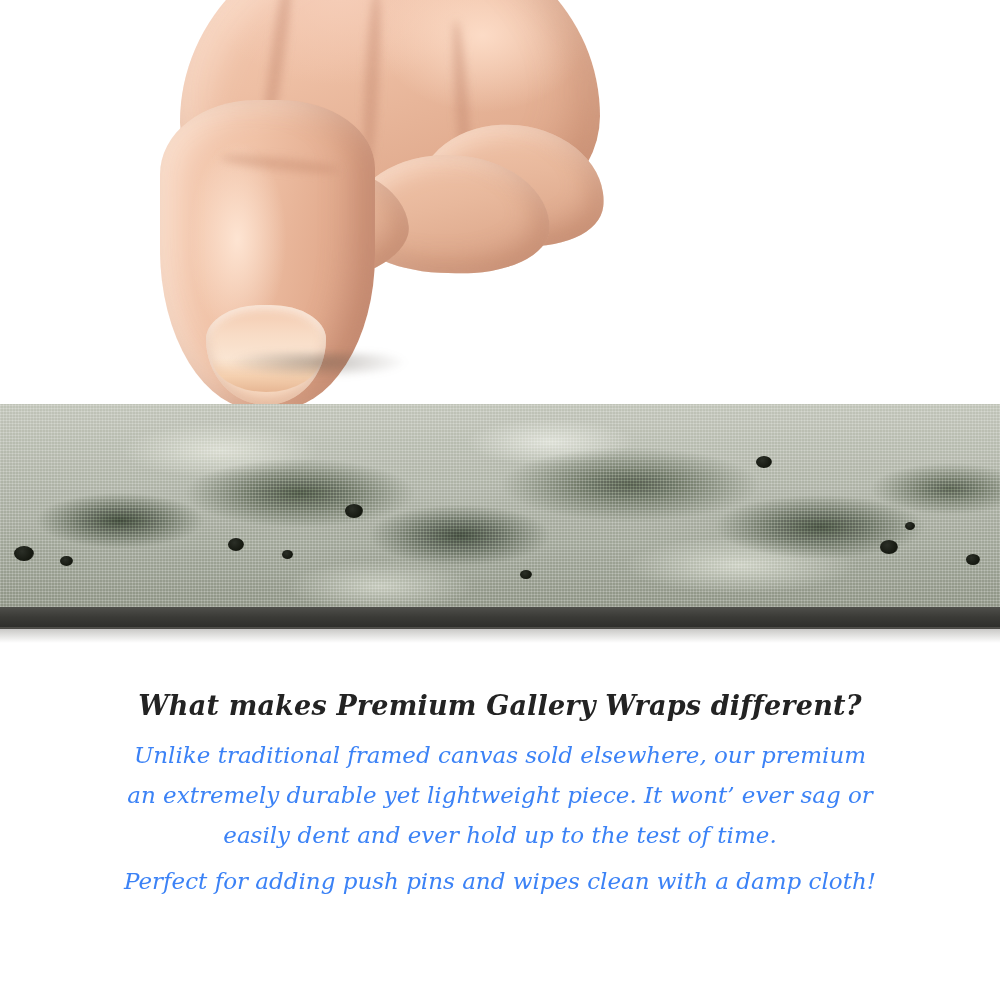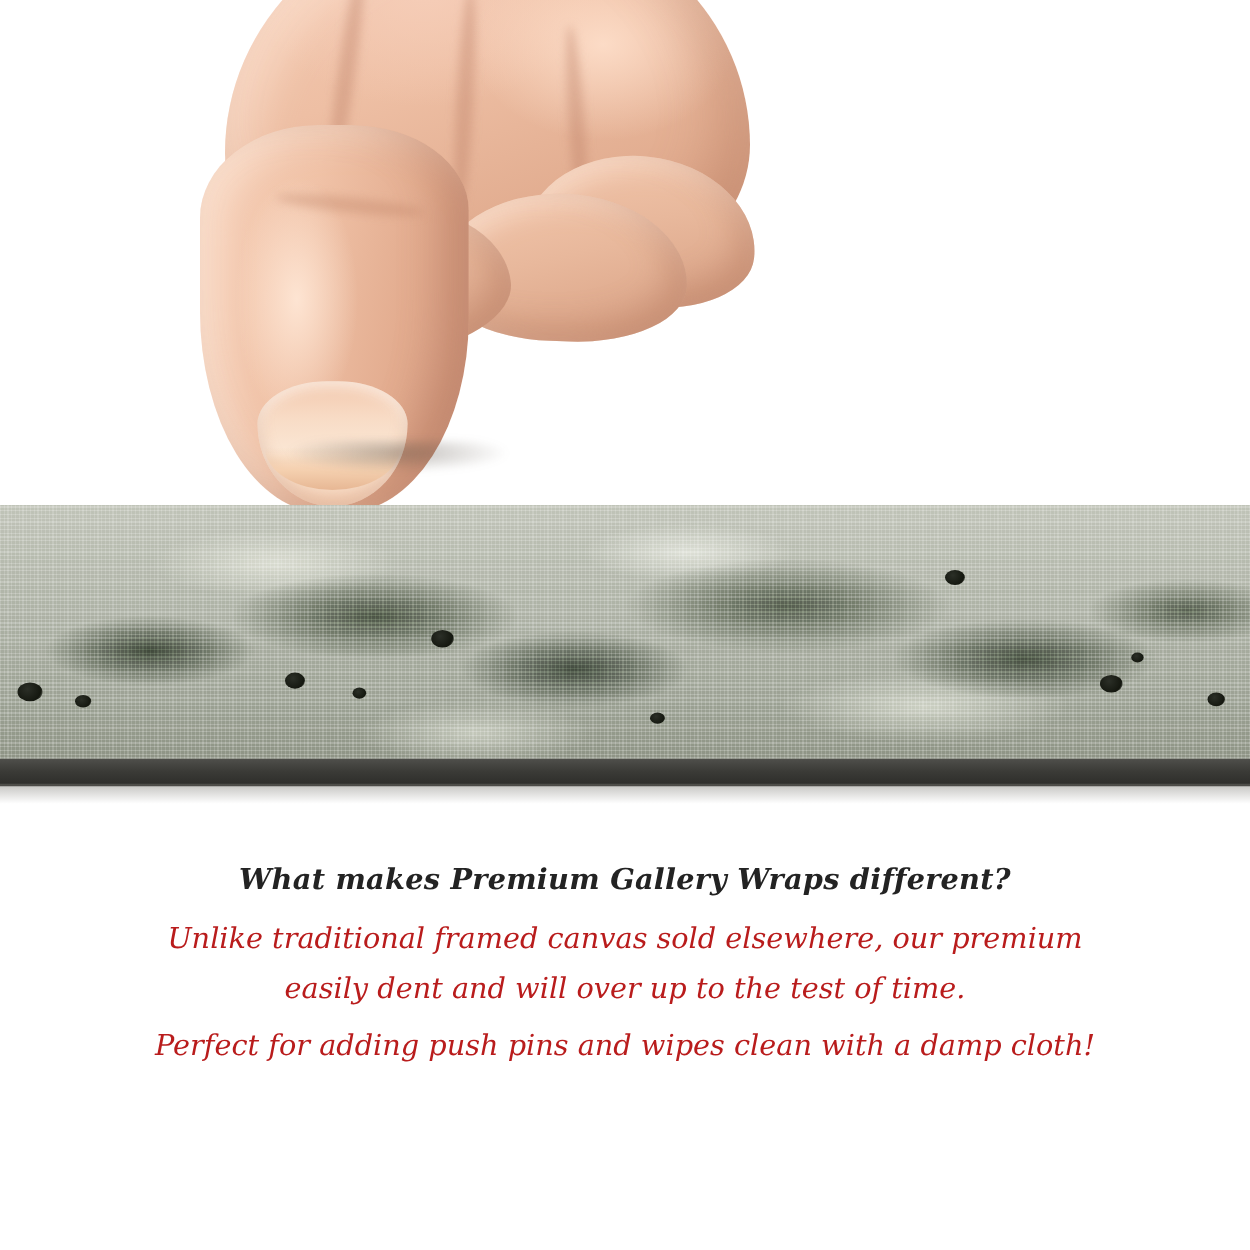--- a/index.html
+++ b/index.html
@@ -201,30 +201,30 @@
     position: absolute;
     left: 0;
     top: 690px;
     width: 1000px;
     text-align: center;
     color: #2a2a2a;
     font-family: "DejaVu Serif", serif;
     font-style: italic;
   }
   .caption-heading {
-    font-size: 23px;
+    font-size: 27px;
     font-weight: 700;
     letter-spacing: 0.2px;
     margin-bottom: 14px;
     color: #232323;
   }
   .caption-line {
     font-size: 23px;
     line-height: 40px;
-    color: #b91c1c;
+    color: #3b82f6;
     padding: 0 118px;
   }
   .caption-line.last {
     margin-top: 6px;
   }
 </style>
 </head>
 <body>
 
 <div class="page">
@@ -264,17 +264,18 @@
     <div class="speck" style="left:905px; top:118px; width:10px; height:8px;"></div>
     <div class="speck" style="left:966px; top:150px; width:14px; height:11px;"></div>
     <div class="speck" style="left:520px; top:166px; width:12px; height:9px;"></div>
   </div>
   <div class="canvas-bottom-edge"></div>
   <div class="canvas-bottom-shadow"></div>
 
   <div class="caption">
     <div class="caption-heading">What makes Premium Gallery Wraps different?</div>
     <div class="caption-line">Unlike traditional framed canvas sold elsewhere, our premium</div>
-    <div class="caption-line">easily dent and will over up to the test of time.</div>
+    <div class="caption-line">an extremely durable yet lightweight piece. It wont’ ever sag or</div>
+    <div class="caption-line">easily dent and ever hold up to the test of time.</div>
     <div class="caption-line last">Perfect for adding push pins and wipes clean with a damp cloth!</div>
   </div>
 
 </div>
 
 </body></html>

